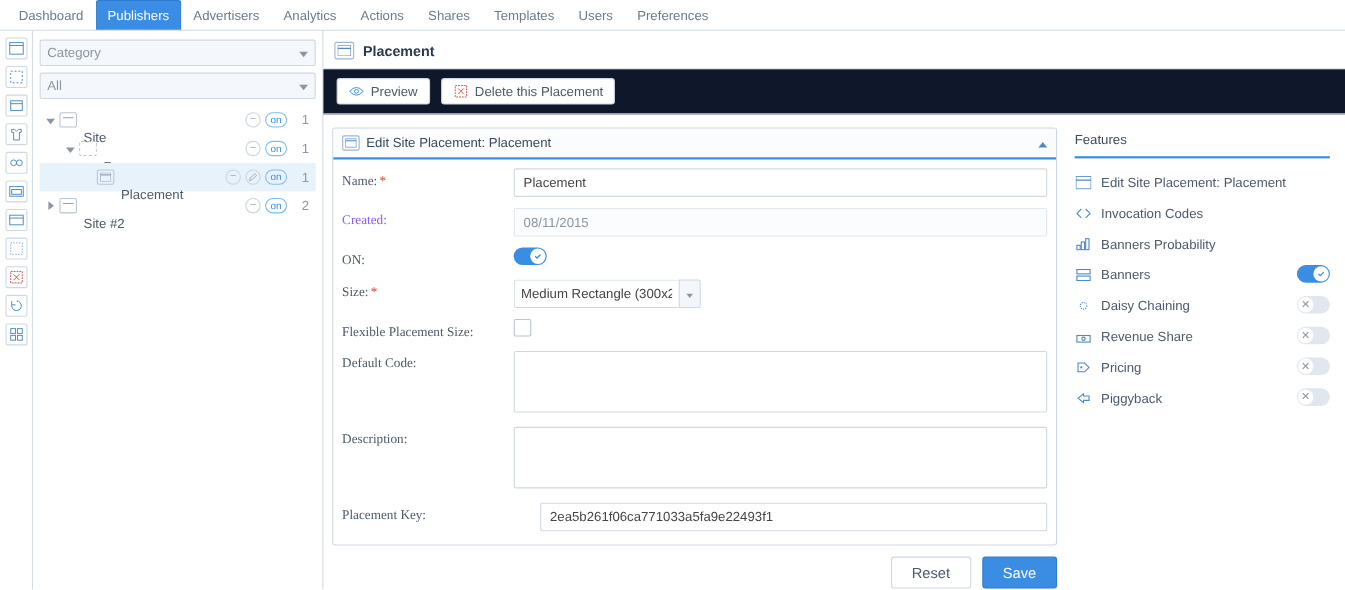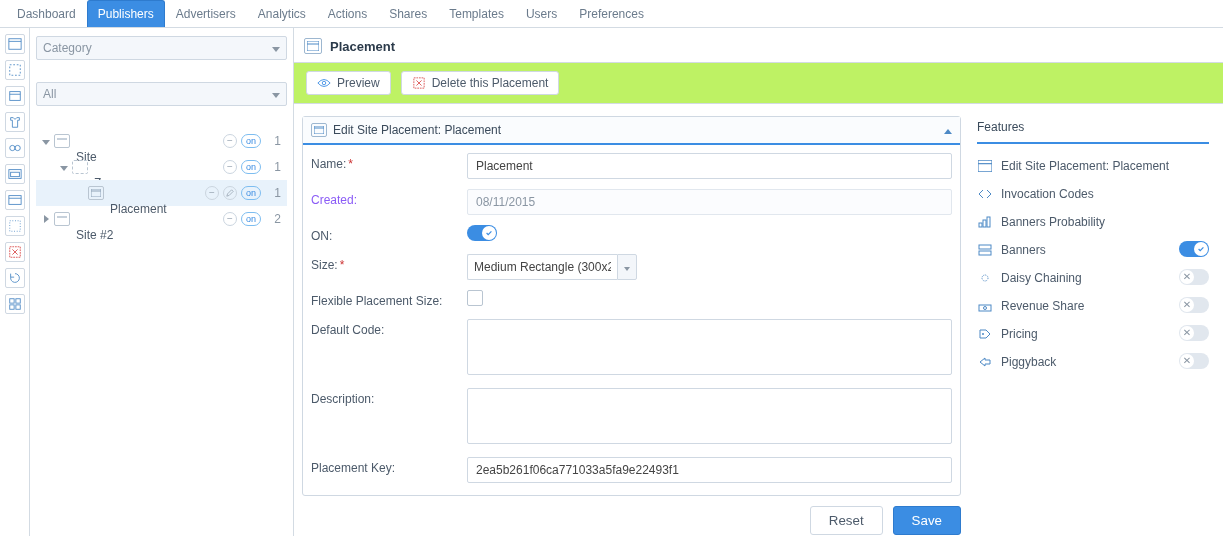--- a/index.html
+++ b/index.html
@@ -13,21 +13,21 @@
   
   .body { display: flex; height: calc(100% - 28px); }
 
   
   .vtoolbar { width: 30px; border-right: 1px solid #d3dbe3; padding-top: 6px; display: flex; flex-direction: column; align-items: center; gap: 6px; }
   .vbtn { width: 20px; height: 20px; border: 1px solid #cfd8e2; border-radius: 2px; display: flex; align-items: center; justify-content: center; cursor: pointer; color: #4d89c5; }
   .vbtn svg { width: 14px; height: 14px; }
 
   
   .nav { width: 264px; border-right: 1px solid #d3dbe3; padding: 8px 6px 8px 6px; }
-  .combo { width: 100%; height: 24px; border: 1px solid #cfd8e2; background: #f4f7fb; border-radius: 2px; display: flex; align-items: center; padding: 0 6px; color: #8a96a3; cursor: pointer; margin-bottom: 22px; position: relative; }
+  .combo { width: 100%; height: 24px; border: 1px solid #cfd8e2; background: #f4f7fb; border-radius: 2px; display: flex; align-items: center; padding: 0 6px; color: #8a96a3; cursor: pointer; margin-bottom: 6px; position: relative; }
   .combo .chev { margin-left: auto; color: #8a96a3; }
   .tree { margin-top: 2px; }
   .trow { display: flex; align-items: center; height: 26px; padding-right: 6px; position: relative; }
   .trow.selected { background: #e8f2fb; }
   .trow .expander { width: 12px; text-align: center; color: #8a96a3; cursor: pointer; }
   .trow .nodeicon { width: 16px; height: 14px; border: 1px solid #b9c5d1; border-radius: 2px; margin: 0 6px 0 2px; display: inline-flex; align-items: center; justify-content: center; color: #8fa3b8; }
   .trow .nodeicon.zone { border-style: dashed; }
   .trow .label { color: #4c5a6a; cursor: pointer; margin-top: 32px; }
   .trow .spacer { flex: 1; }
   .trow .rowtools { display: flex; align-items: center; gap: 4px; }
@@ -35,39 +35,39 @@
   .pill-on { height: 14px; padding: 0 4px; border-radius: 7px; border: 1px solid #7dbdf0; color: #3b8de3; font-size: 9px; display: inline-flex; align-items: center; cursor: pointer; }
   .pill-edit { width: 14px; height: 14px; border-radius: 50%; border: 1px solid #cbd5df; color: #9aa7b4; display: inline-flex; align-items: center; justify-content: center; cursor: pointer; }
   .rownum { width: 14px; text-align: right; color: #8a96a3; margin-left: 6px; }
 
   
   .main { flex: 1; display: flex; flex-direction: column; min-width: 0; }
   .mheader { display: flex; align-items: center; gap: 8px; padding: 10px 10px 8px 10px; border-bottom: 1px solid #d3dbe3; }
   .mheader .hicon { width: 18px; height: 16px; border: 1px solid #9db7d0; border-radius: 2px; display: inline-flex; align-items: center; justify-content: center; color: #4d89c5; }
   .mheader .htitle { font-weight: bold; color: #2b3a4a; font-size: 13px; }
 
-  .toolstrip { background: #bef264; border-bottom: 1px solid #d3dbe3; padding: 8px 12px; display: flex; gap: 10px; }
+  .toolstrip { background: #0f172a; border-bottom: 1px solid #d3dbe3; padding: 8px 12px; display: flex; gap: 10px; }
   .tbtn { border: 1px solid #cfd8e2; background: #fff; border-radius: 3px; padding: 4px 10px; display: inline-flex; align-items: center; gap: 6px; cursor: pointer; color: #4c5a6a; }
   .tbtn .ticon { color: #3b8de3; display: inline-flex; }
   .tbtn.danger .ticon { color: #d94b4b; }
 
   .cols { display: flex; gap: 16px; padding: 12px 14px 18px 8px; }
   .formpanel { flex: 1; min-width: 0; }
   .side { width: 232px; }
 
   
   .panel { border: 1px solid #cfd8e2; border-radius: 3px; }
   .panel .phead { display: flex; align-items: center; gap: 6px; padding: 6px 8px; border-bottom: 2px solid #3b8de3; background: #fafcfe; }
   .panel .phead .pw-icon { width: 16px; height: 14px; border: 1px solid #9db7d0; border-radius: 2px; display: inline-flex; align-items: center; justify-content: center; color: #4d89c5; }
   .panel .phead .ptitle { color: #3a4a5b; }
   .panel .phead .collapse { margin-left: auto; color: #4d89c5; cursor: pointer; }
   .panel .pbody { padding: 8px 8px 0 8px; }
 
   .frow { display: flex; align-items: flex-start; margin-bottom: 10px; }
-  .flabel { width: 156px; color: #4c5a6a; padding-top: 4px; }
+  .flabel { width: 156px; color: #4c5a6a; padding-top: 4px; font-family: Liberation Serif, serif; }
   .flabel .req { color: #c33; margin-left: 2px; }
   .fval { flex: 1; min-width: 0; }
 
   .txt { width: 100%; height: 26px; border: 1px solid #cfd8e2; border-radius: 2px; padding: 0 8px; font-size: 12px; color: #444; }
   .txt[readonly] { background: #fbfcfe; color: #8a96a3; border-color: #e1e7ee; }
   .ta { width: 100%; border: 1px solid #cfd8e2; border-radius: 2px; padding: 6px 8px; font-size: 12px; color: #444; resize: none; }
   .selwrap { display: inline-flex; }
   .sel { height: 26px; border: 1px solid #cfd8e2; border-radius: 2px 0 0 2px; padding: 0 6px; font-size: 12px; color: #444; width: 150px; border-right: none; }
   .selbtn { width: 20px; height: 26px; border: 1px solid #cfd8e2; border-radius: 0 2px 2px 0; background: #f3f6fa; color: #7e8c9b; display: inline-flex; align-items: center; justify-content: center; cursor: pointer; }
 
@@ -343,21 +343,21 @@
               <div class="fval"><span class="chk"></span></div>
             </div>
             <div class="frow">
               <div class="flabel">Default Code:</div>
               <div class="fval"><textarea class="ta" rows="3" style=""></textarea></div>
             </div>
             <div class="frow">
               <div class="flabel">Description:</div>
               <div class="fval"><textarea class="ta" rows="3" style=""></textarea></div>
             </div>
-            <div class="frow" style="margin-bottom:12px;">
+            <div class="frow" style="margin-bottom:12px;gap:24px;">
               <div class="flabel">Placement Key:</div>
               <div class="fval"><input class="txt" type="text" value="2ea5b261f06ca771033a5fa9e22493f1" style=""></div>
             </div>
           </div>
         </div>
         <div class="actions">
           <button class="btn">Reset</button>
           <button class="btn primary">Save</button>
         </div>
       </div>

